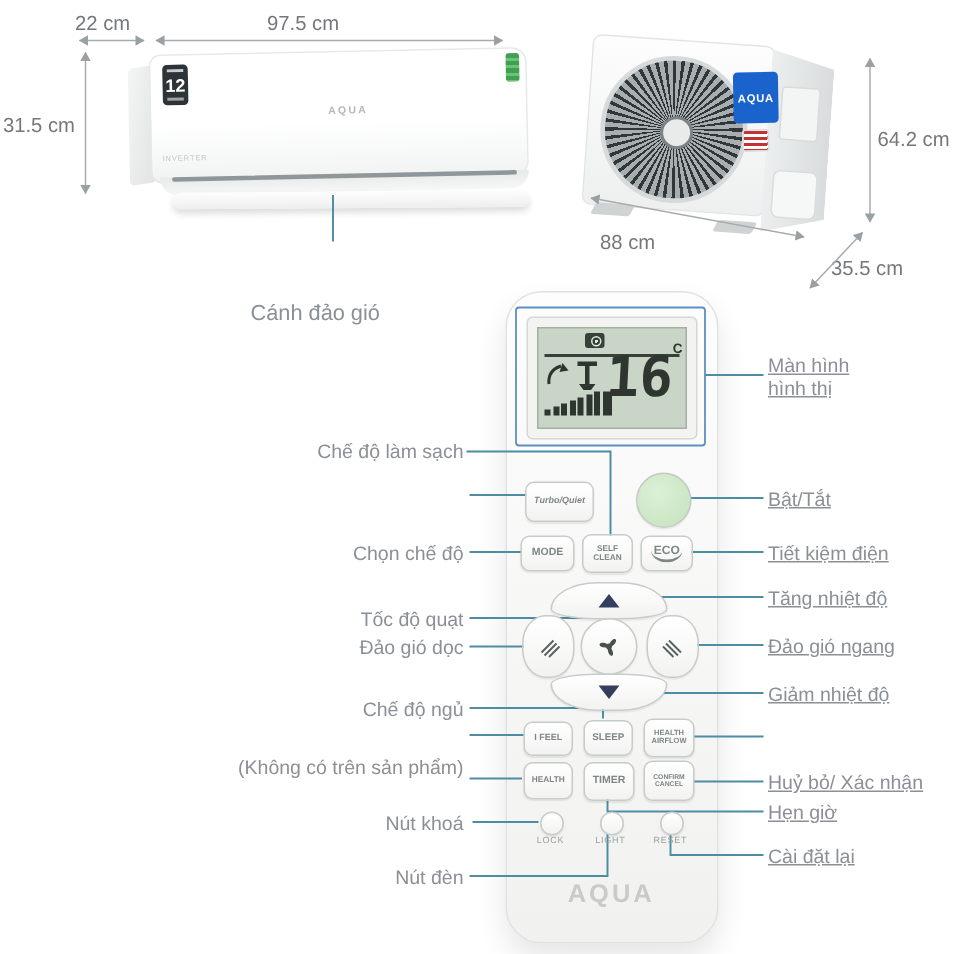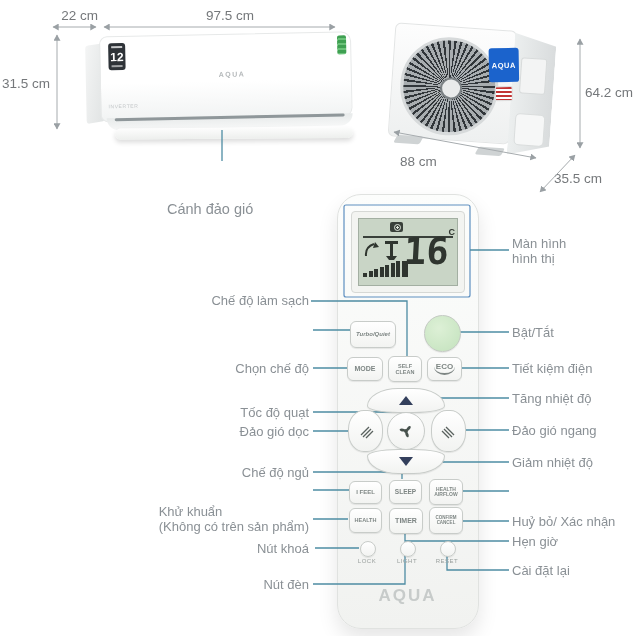--- a/index.html
+++ b/index.html
@@ -1,24 +1,24 @@
 <!DOCTYPE html>
 <html><head>
 <meta charset="utf-8">
 <style>
   html,body{margin:0;padding:0;background:#fff;}
   .page{position:relative;width:640px;height:636px;background:#fff;overflow:hidden;
         font-family:"Liberation Sans", sans-serif;}
   
   .lbl{position:absolute;font-size:13px;color:#8A9095;line-height:15px;white-space:nowrap;}
-  .lbl.l{right:331px;text-align:left;}
-  .lbl.r{left:512px;}
+  .lbl.l{right:331px;text-align:center;}
+  .lbl.r{left:512px;text-decoration:underline;}
   .lbl span{display:block;}
   .dim{position:absolute;font-size:13.5px;color:#75787B;white-space:nowrap;}
-  .ctr{text-align:right;}
+  .ctr{text-align:left;}
   
   .indoor{position:absolute;left:84px;top:30px;width:270px;height:112px;transform:rotate(-1.2deg);}
   .in-side{position:absolute;left:2px;top:12px;width:18px;height:78px;border-radius:3px;
            background:linear-gradient(100deg,#f4f5f5,#e0e3e3);transform:skewY(-8deg);}
   .in-body{position:absolute;left:16px;top:4px;width:250px;height:84px;border-radius:8px 10px 10px 8px;
            background:linear-gradient(180deg,#ffffff 55%,#f1f3f3);border:1px solid #e7e9e9;}
   .badge12{position:absolute;left:8px;top:6px;width:17px;height:27px;background:#2e3338;border-radius:3px;
            color:#fff;display:flex;align-items:center;justify-content:center;font-size:12px;font-weight:bold;}
   .badge12::before{content:"";position:absolute;top:3px;left:3px;right:3px;height:2px;background:rgba(255,255,255,.75);}
   .badge12::after{content:"";position:absolute;bottom:3px;left:3px;right:3px;height:2px;background:rgba(255,255,255,.55);}
@@ -212,21 +212,20 @@
   <div class="mini z8" style="left:395px;top:558px">LIGHT</div>
   <div class="mini z8" style="left:435px;top:558px">RESET</div>
   <div class="r-brand z8">AQUA</div>
 
   <div class="lbl l" style="top:293px">Chế độ làm sạch</div>
   <div class="lbl l" style="top:361px">Chọn chế độ</div>
   <div class="lbl l" style="top:405px">Tốc độ quạt</div>
   <div class="lbl l" style="top:424px">Đảo gió dọc</div>
   <div class="lbl l" style="top:465px">Chế độ ngủ</div>
   <div class="lbl l" style="top:504px">
-    <span>Khử khuẩn</span>
     <span>(Không có trên sản phẩm)</span>
   </div>
   <div class="lbl l" style="top:541px">Nút khoá</div>
   <div class="lbl l" style="top:577px">Nút đèn</div>
 
   <div class="lbl r" style="top:236px">
     <span>Màn hình</span>
     <span>hình thị</span>
   </div>
   <div class="lbl r" style="top:325px">Bật/Tắt</div>

